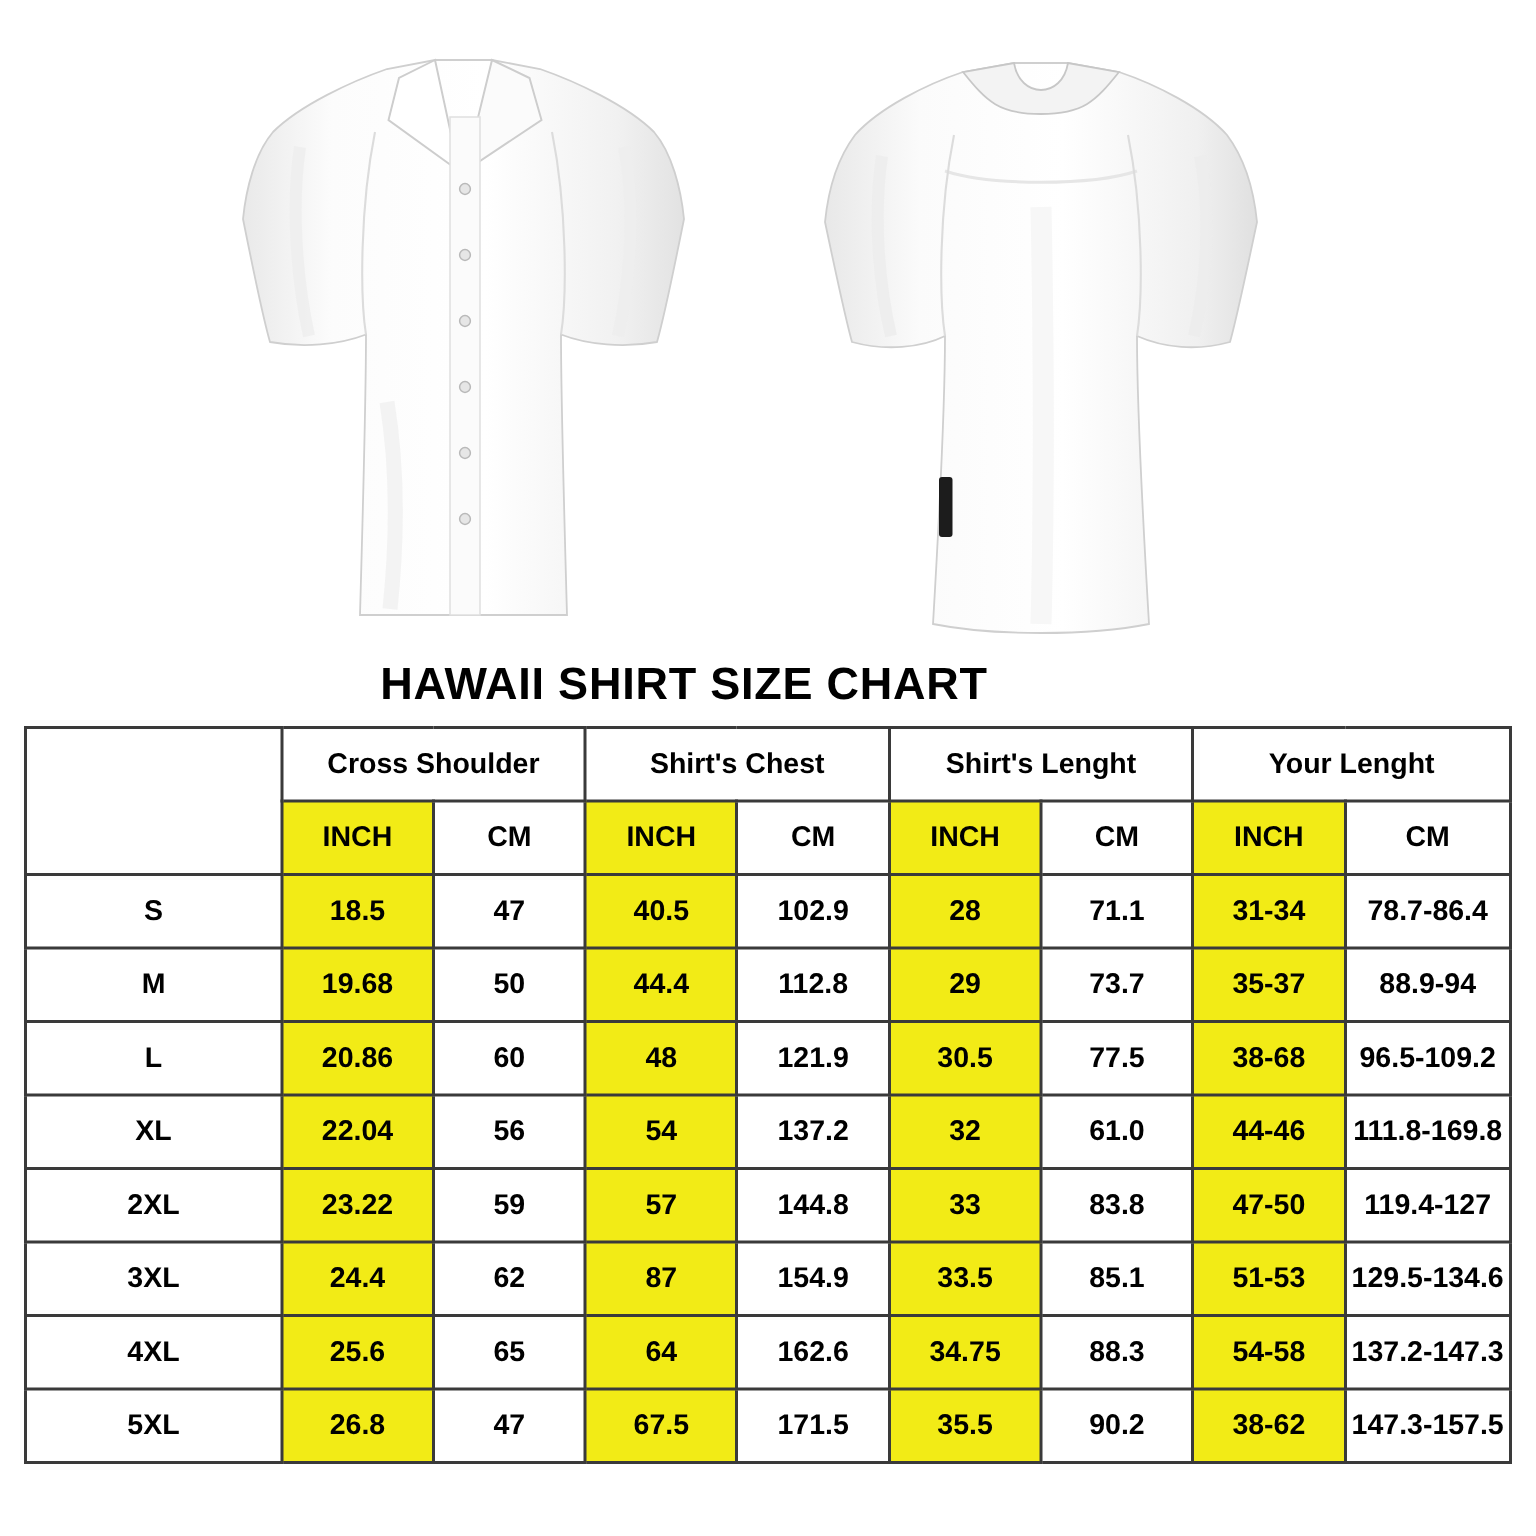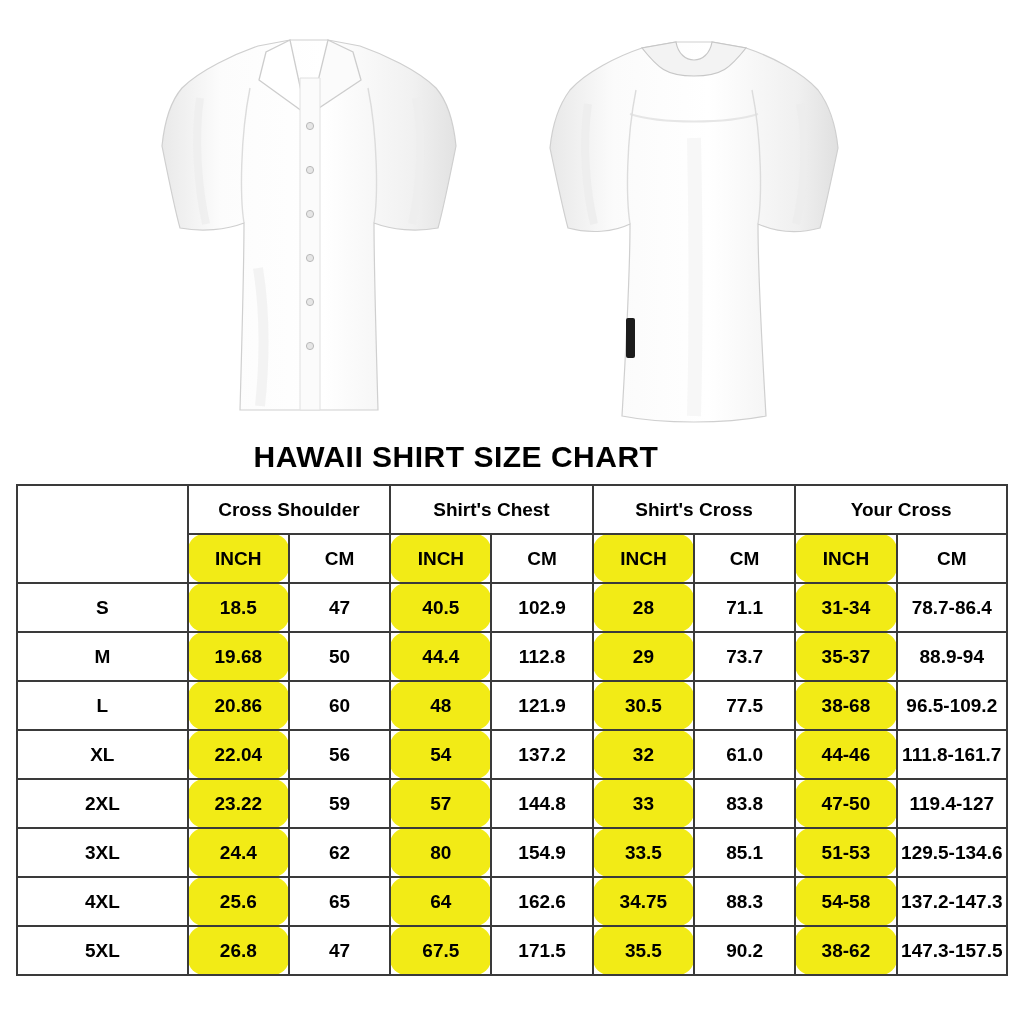--- a/index.html
+++ b/index.html
@@ -71,21 +71,20 @@
     font-size: 19px;
     font-weight: bold;
     height: 44px;
   }
   .unit {
     font-size: 19px;
     height: 40px;
   }
   .hl {
     background: #f2eb16 !important;
-    border-radius: 16px;
   }
   .corner {
     border: 2px solid #3a3a3a;
   }
   .sz {
     font-size: 22px;
     font-weight: bold;
   }
   .small-num {
     font-size: 16px;
@@ -187,22 +186,22 @@
         <col class="c-num">
           <col class="c-num">
         <col class="c-num">
           <col class="c-numw">
       </colgroup>
       <thead>
         <tr>
           <td class="corner" rowspan="2"></td>
           <td class="grp-head" colspan="2">Cross Shoulder</td>
           <td class="grp-head" colspan="2">Shirt's Chest</td>
-          <td class="grp-head" colspan="2">Shirt's Cross</td>
-          <td class="grp-head" colspan="2">Your Cross</td>
+          <td class="grp-head" colspan="2">Shirt's Lenght</td>
+          <td class="grp-head" colspan="2">Your Lenght</td>
         </tr>
         <tr>
           <td class="unit hl">INCH</td>
           <td class="unit">CM</td>
           <td class="unit hl">INCH</td>
           <td class="unit">CM</td>
           <td class="unit hl">INCH</td>
           <td class="unit">CM</td>
           <td class="unit hl">INCH</td>
           <td class="unit">CM</td>
@@ -244,38 +243,38 @@
         </tr>
         <tr>
           <td class="sz">XL</td>
           <td class="hl">22.04</td>
           <td>56</td>
           <td class="hl">54</td>
           <td>137.2</td>
           <td class="hl">32</td>
           <td>61.0</td>
           <td class="hl">44-46</td>
-          <td class="small-num">111.8-161.7</td>
+          <td class="small-num">111.8-169.8</td>
         </tr>
         <tr>
           <td class="sz">2XL</td>
           <td class="hl">23.22</td>
           <td>59</td>
           <td class="hl">57</td>
           <td>144.8</td>
           <td class="hl">33</td>
           <td>83.8</td>
           <td class="hl">47-50</td>
           <td class="small-num">119.4-127</td>
         </tr>
         <tr>
           <td class="sz">3XL</td>
           <td class="hl">24.4</td>
           <td>62</td>
-          <td class="hl">80</td>
+          <td class="hl">87</td>
           <td>154.9</td>
           <td class="hl">33.5</td>
           <td>85.1</td>
           <td class="hl">51-53</td>
           <td class="small-num">129.5-134.6</td>
         </tr>
         <tr>
           <td class="sz">4XL</td>
           <td class="hl">25.6</td>
           <td>65</td>

